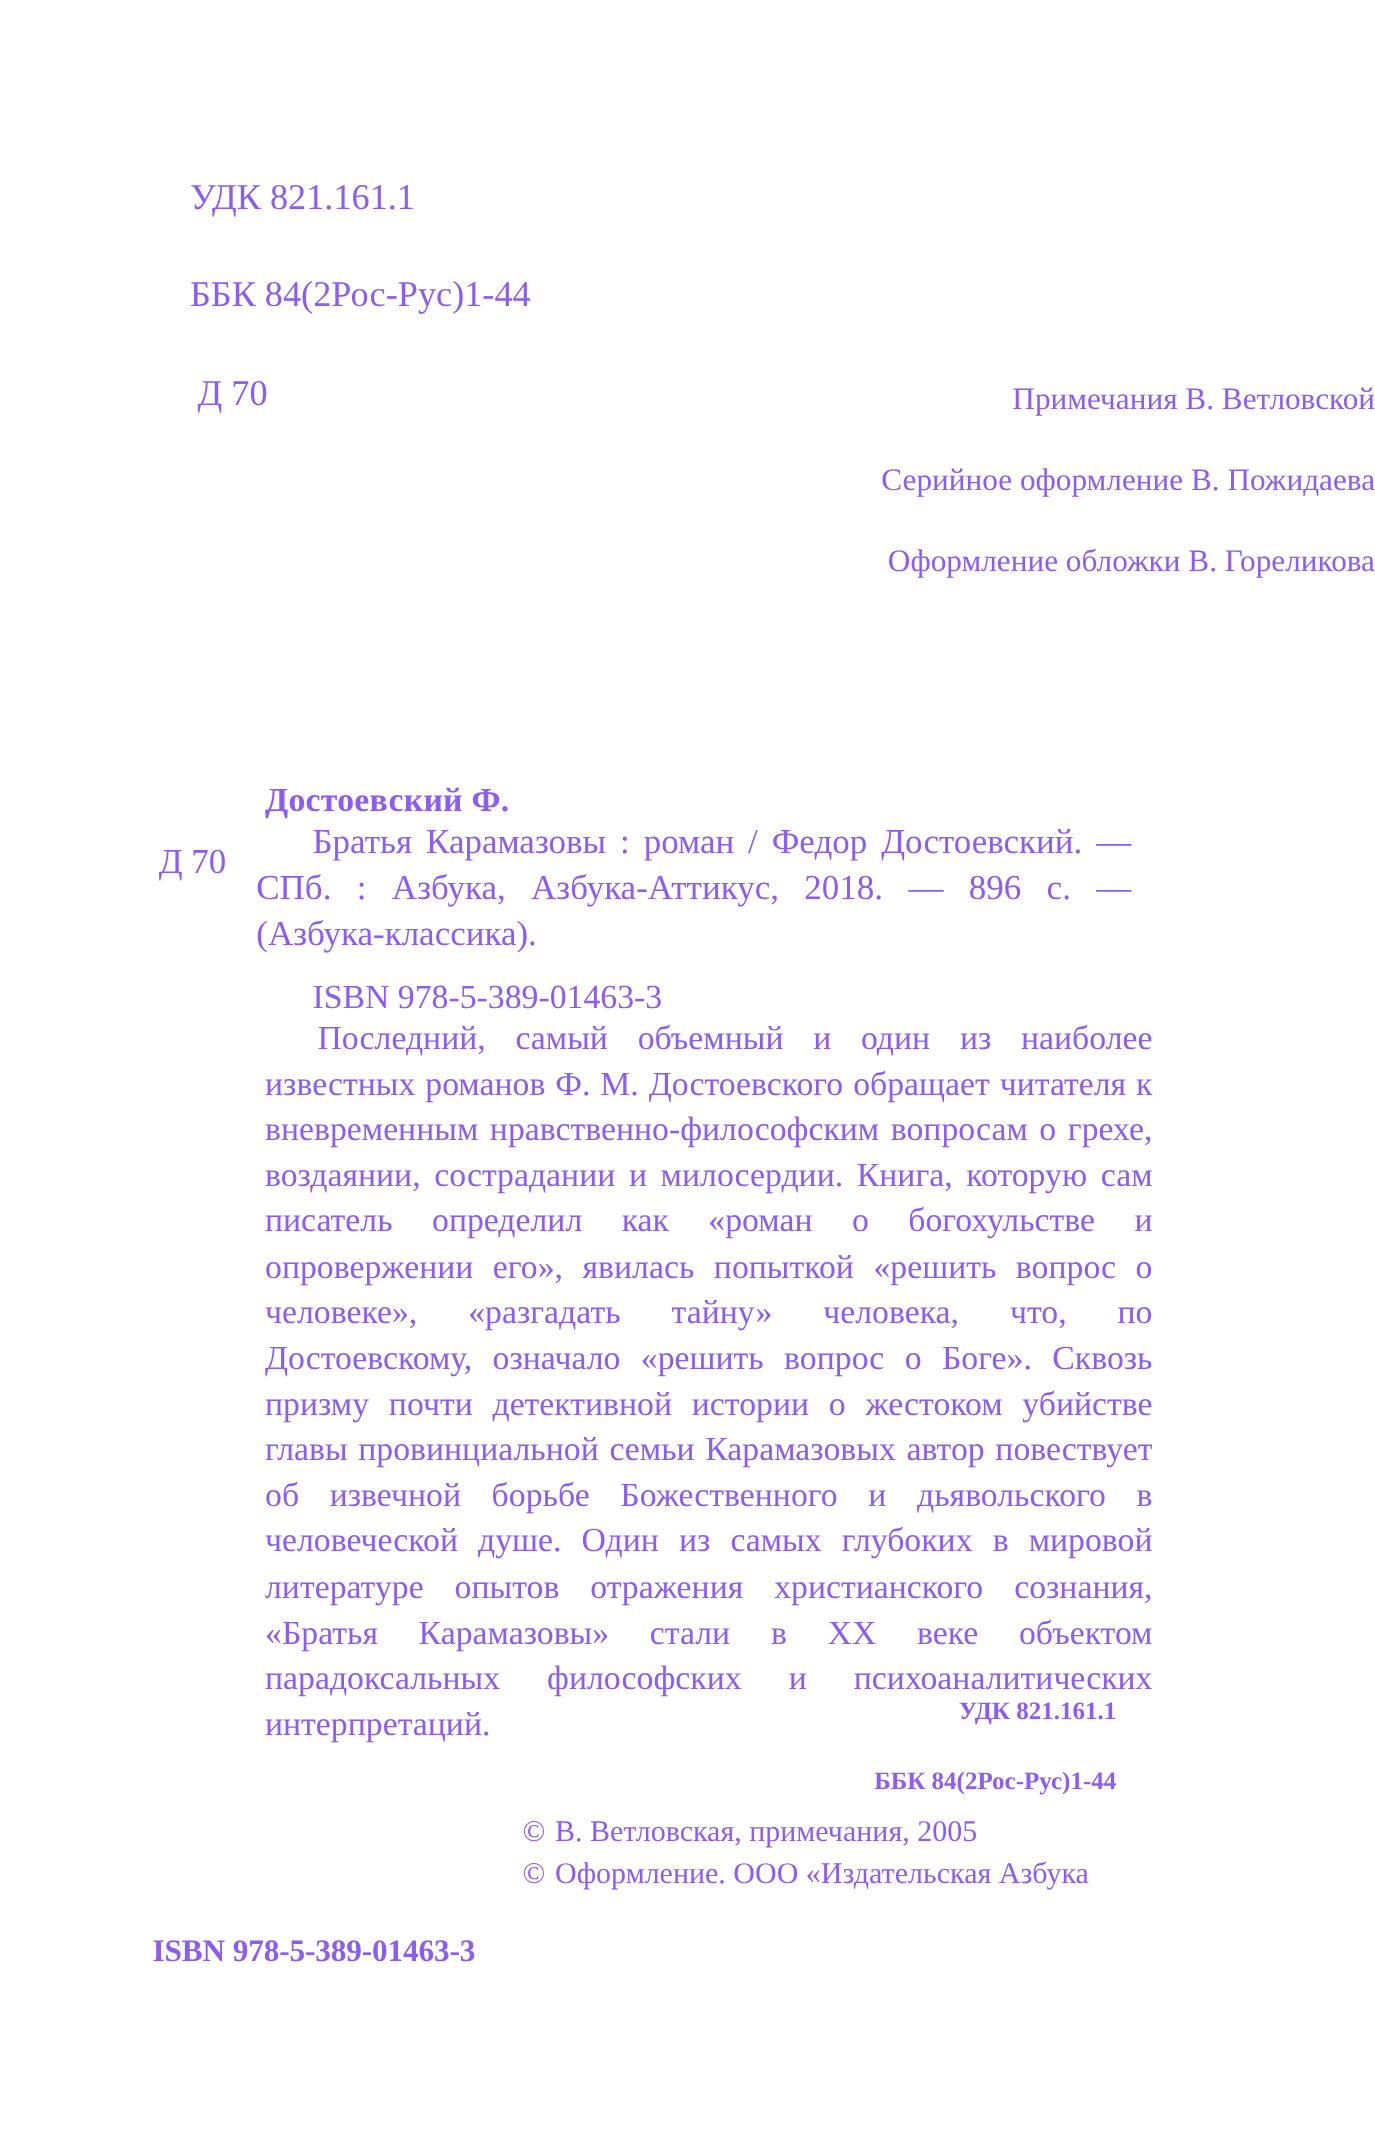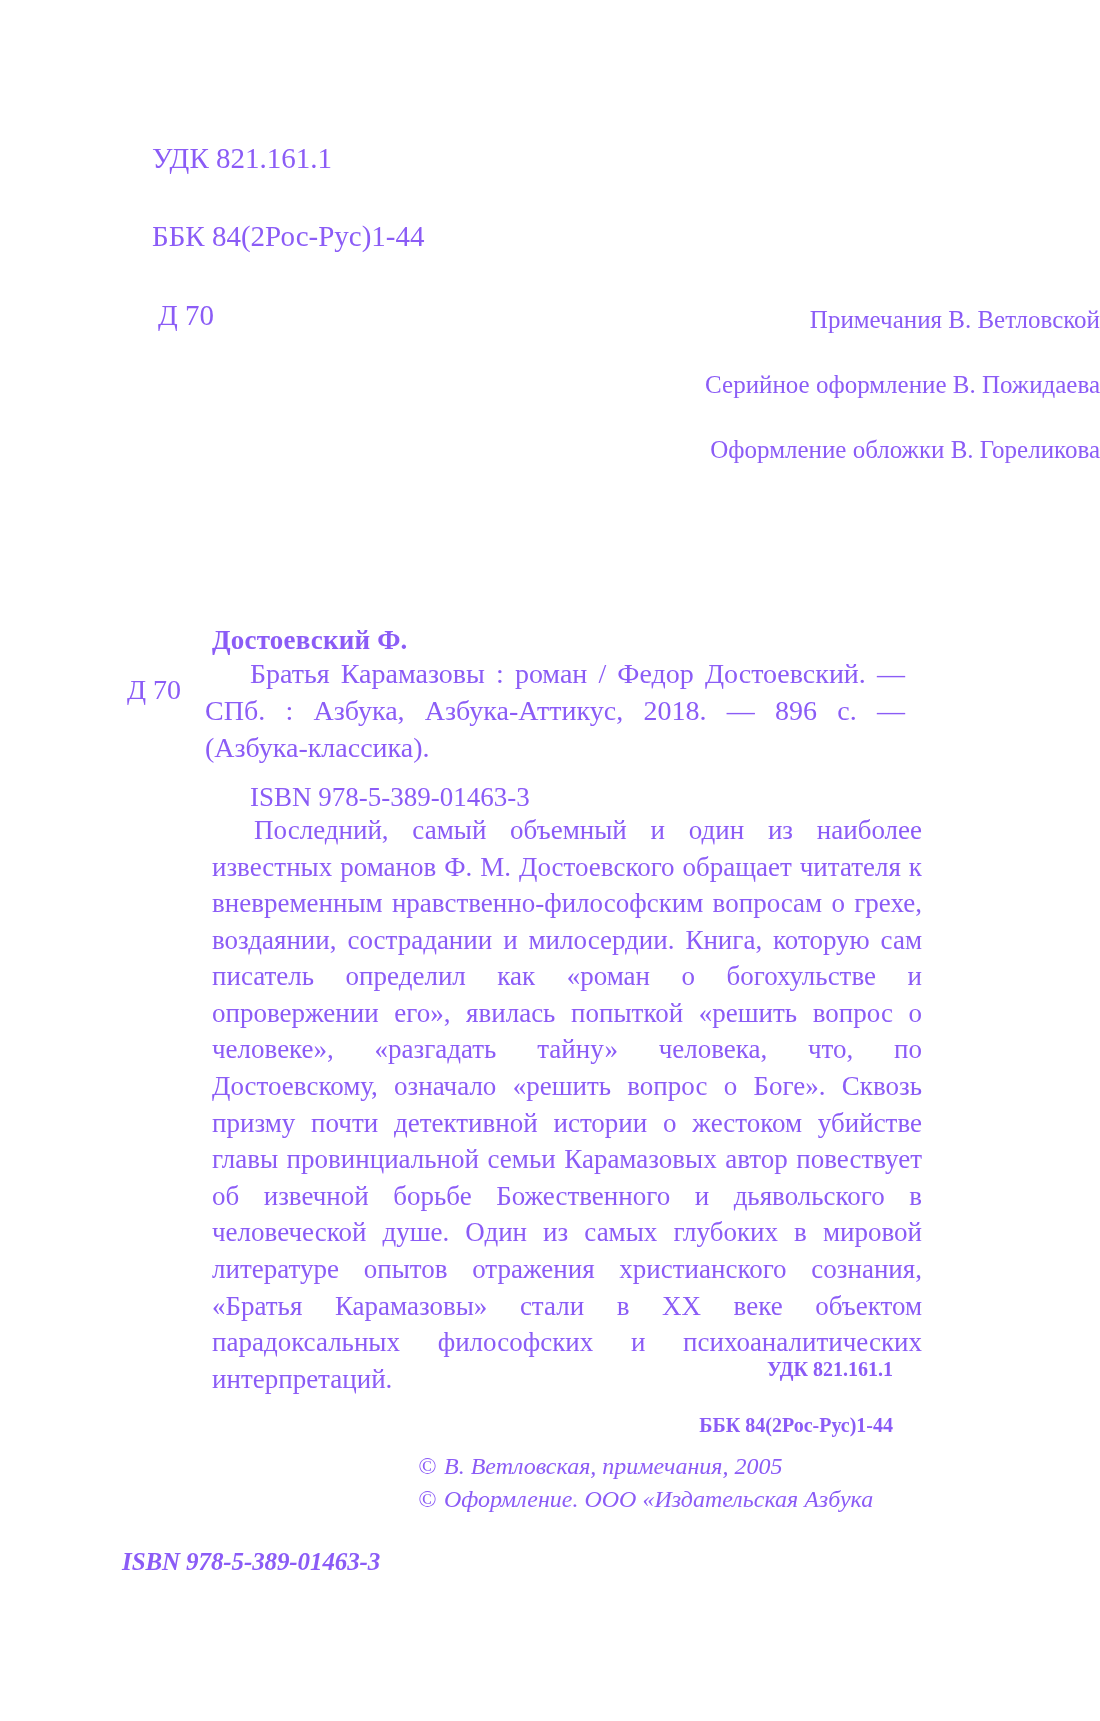--- a/index.html
+++ b/index.html
@@ -113,21 +113,20 @@
     white-space: pre;
   }
 
   
   .footer {
     position: absolute;
     left: 0;
     top: 1450px;
     width: 880px;
     height: 140px;
-    font-style: italic;
   }
   .copyrights {
     position: absolute;
     left: 418px;
     top: 0;
     font-size: 24px;
     line-height: 1.37;
   }
   .copyrights .crow {
     white-space: nowrap;

